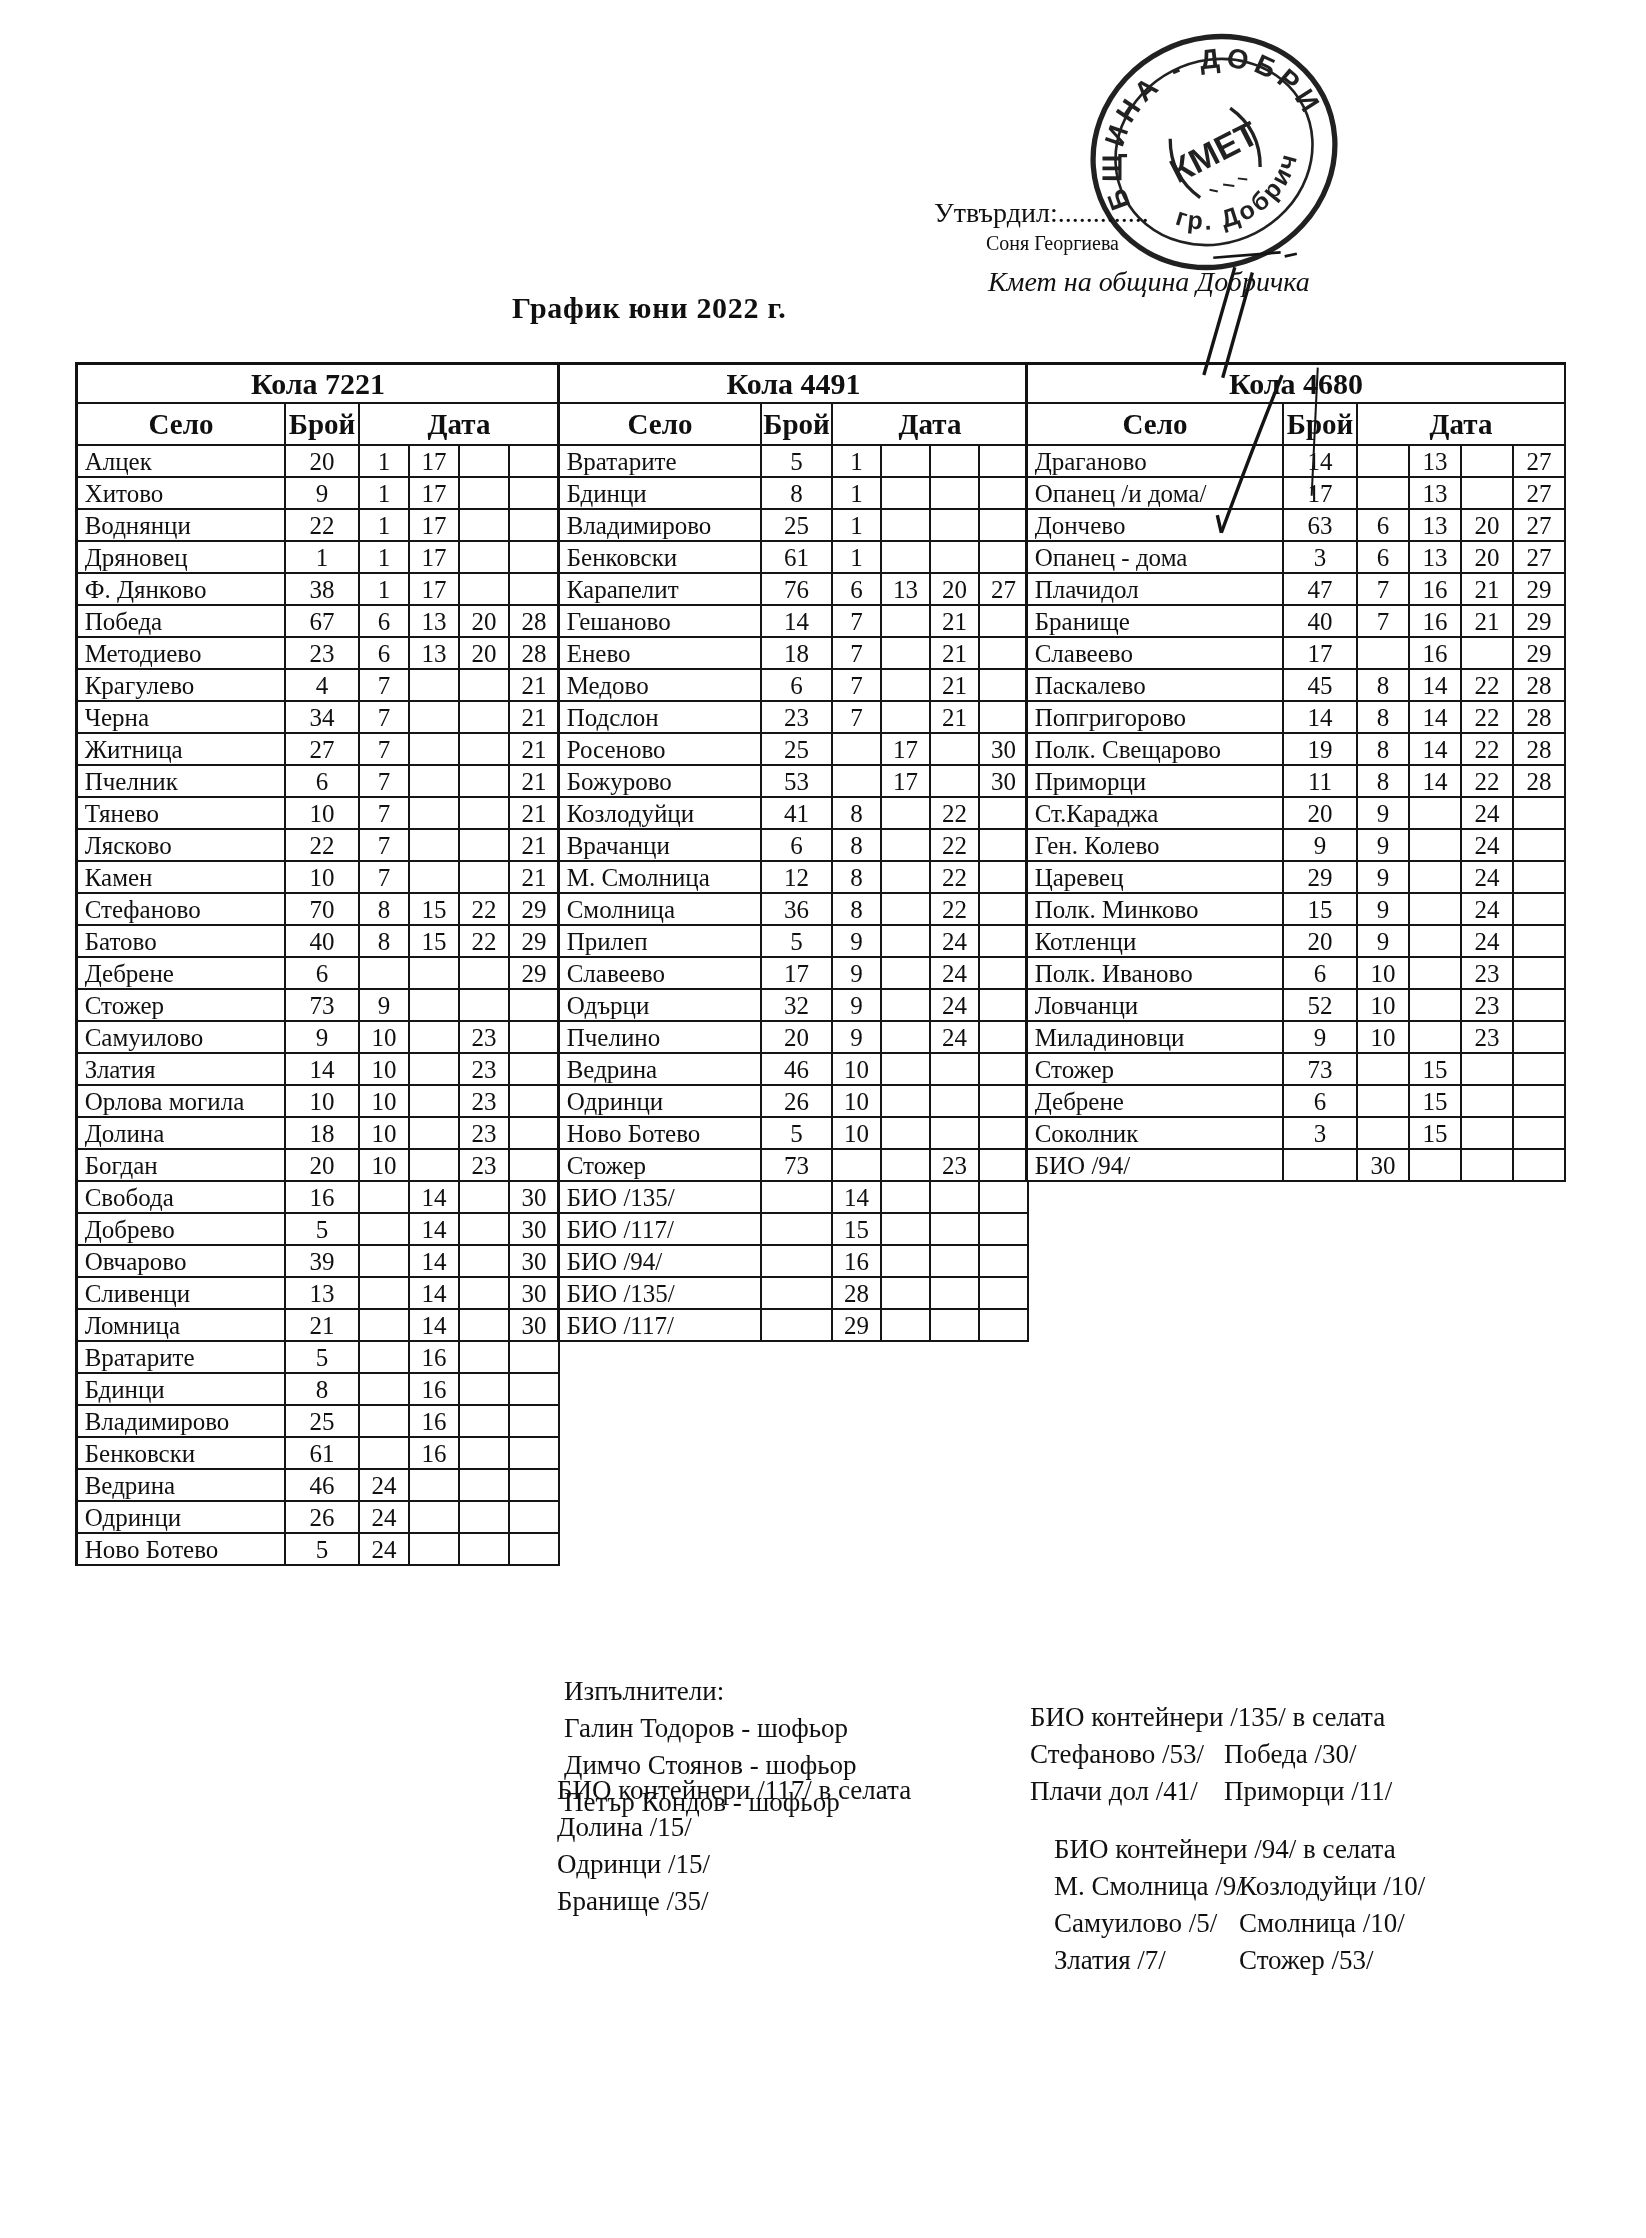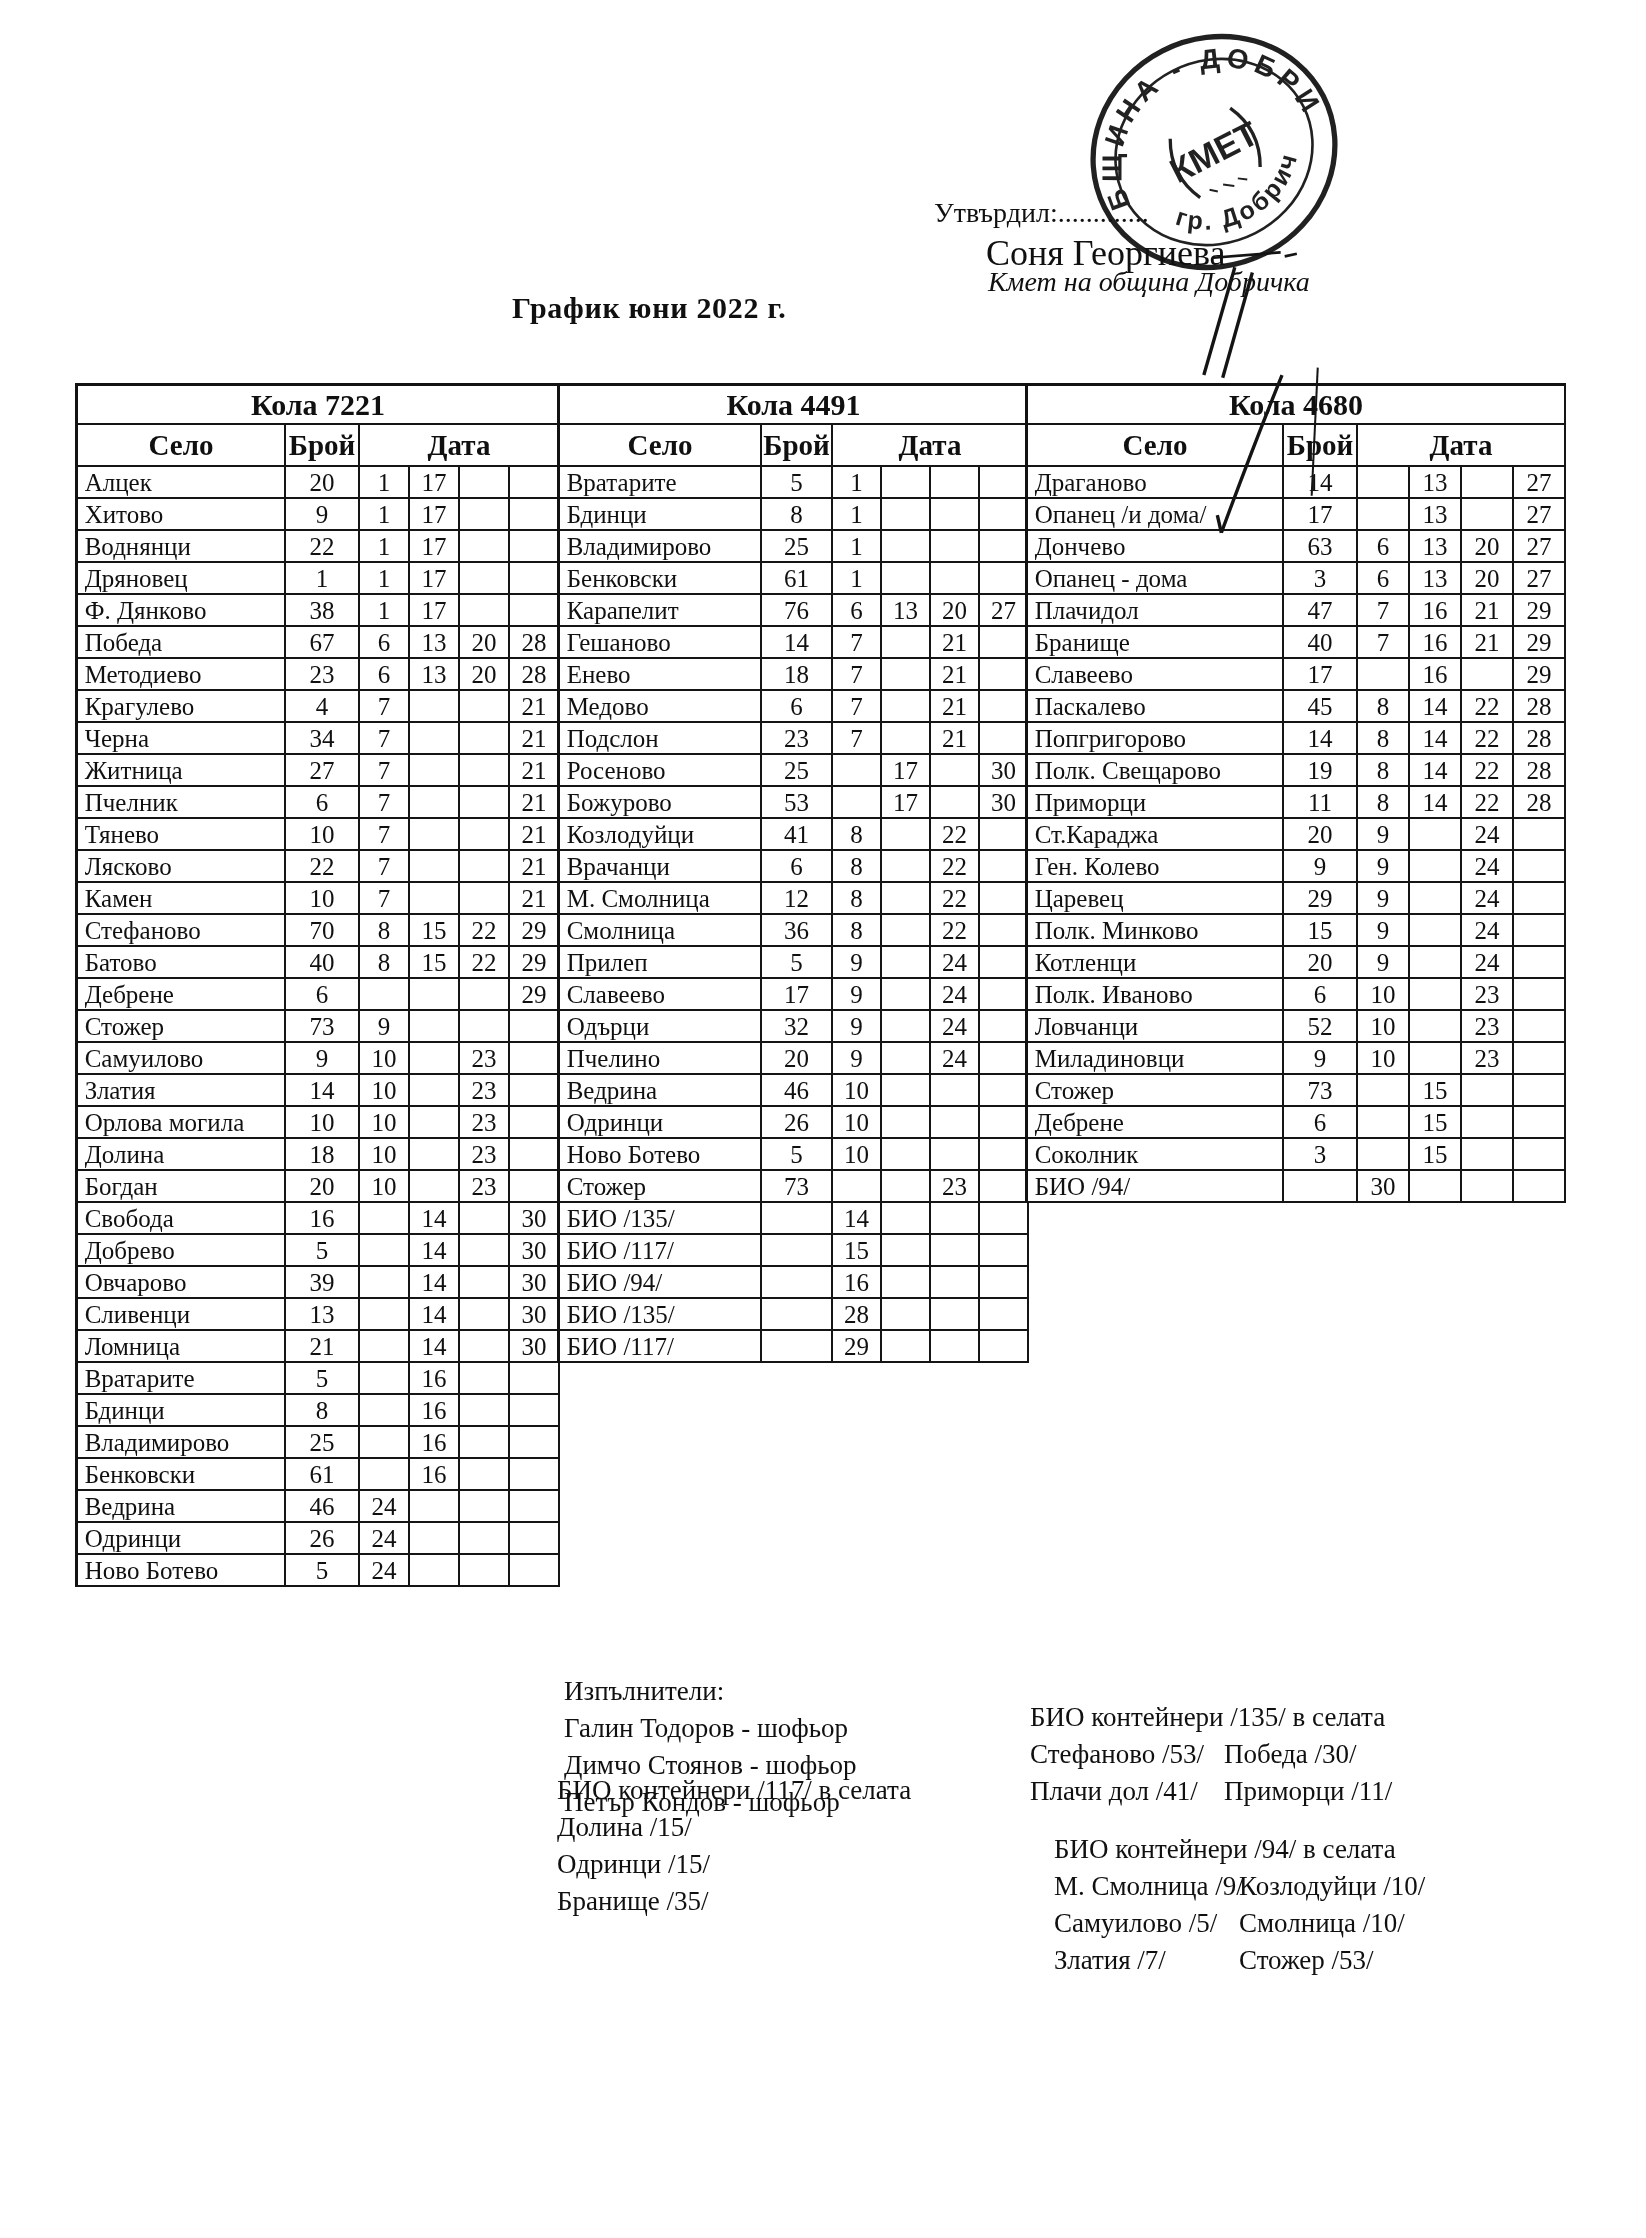--- a/index.html
+++ b/index.html
@@ -15,37 +15,37 @@
   .doc-title{
     position:absolute;left:512px;top:291px;
     font-size:30px;font-weight:bold;letter-spacing:0.7px;white-space:nowrap;
   }
   .approve-label{
     position:absolute;left:934px;top:197px;
     font-size:28px;white-space:nowrap;
   }
   .signer-name{
     position:absolute;left:986px;top:232px;
-    font-size:36px;white-space:nowrap;
+    font-size:20px;white-space:nowrap;
   }
   .signer-role{
     position:absolute;left:988px;top:266px;
     font-size:28px;font-style:italic;white-space:nowrap;
   }
   .stamp{
     position:absolute;left:1082px;top:20px;width:264px;height:264px;
     opacity:.9;
   }
   .pen-marks{
     position:absolute;left:0;top:0;width:1646px;height:2239px;
     pointer-events:none;
   }
   
   .sched-table{
-    position:absolute;top:383px;display:grid;background:#1d4ed8;
+    position:absolute;top:362px;display:grid;background:#1d4ed8;
     border-left:3.4px solid #121212;border-top:3.4px solid #121212;
     box-sizing:border-box;
   }
   .cell{
     border-right:2.7px solid #151515;border-bottom:2.7px solid #151515;
     display:flex;align-items:center;justify-content:center;
     font-size:25px;line-height:1;overflow:hidden;white-space:nowrap;
     box-sizing:border-box;background:#fff;
   }
   .t-title{font-weight:bold;font-size:30px;}

